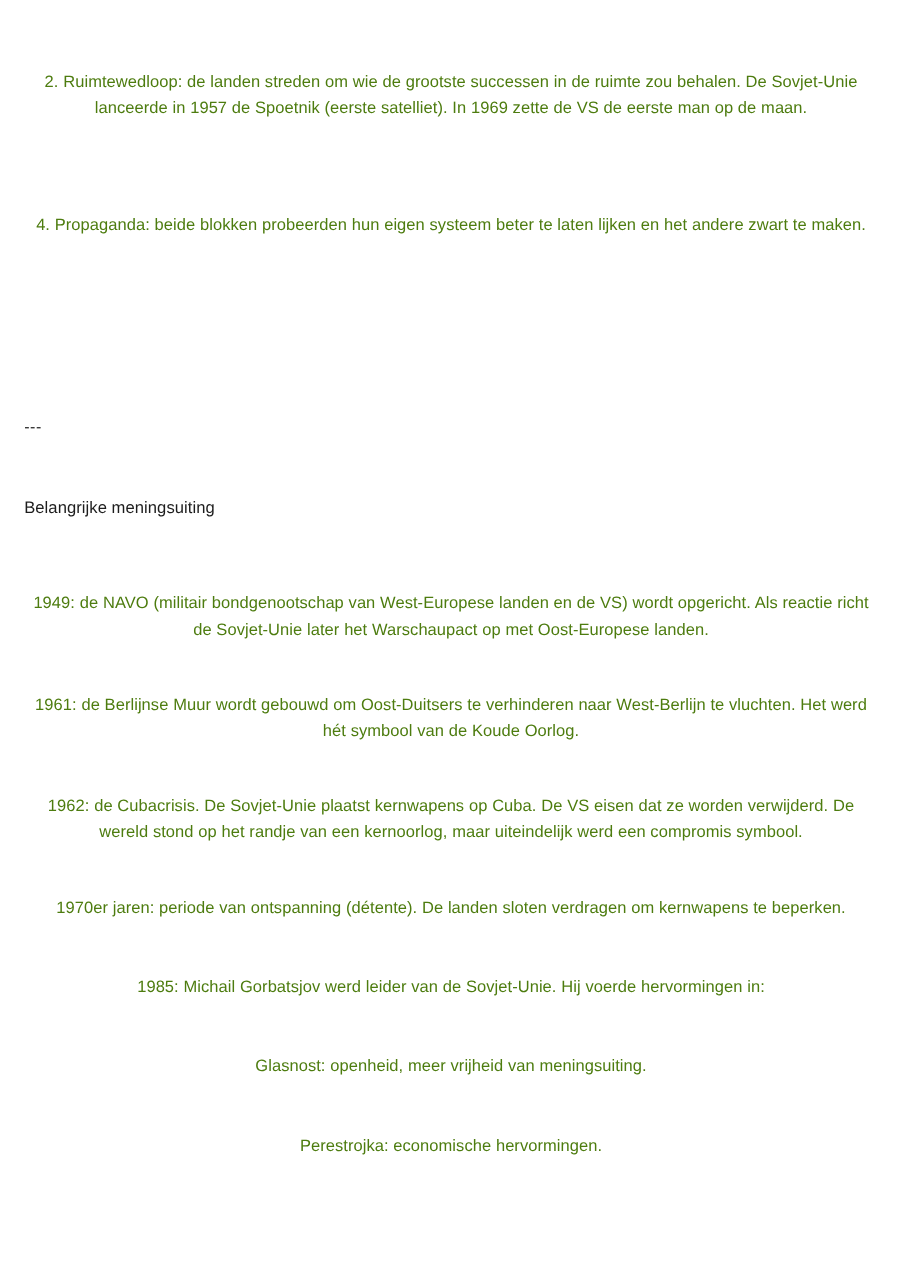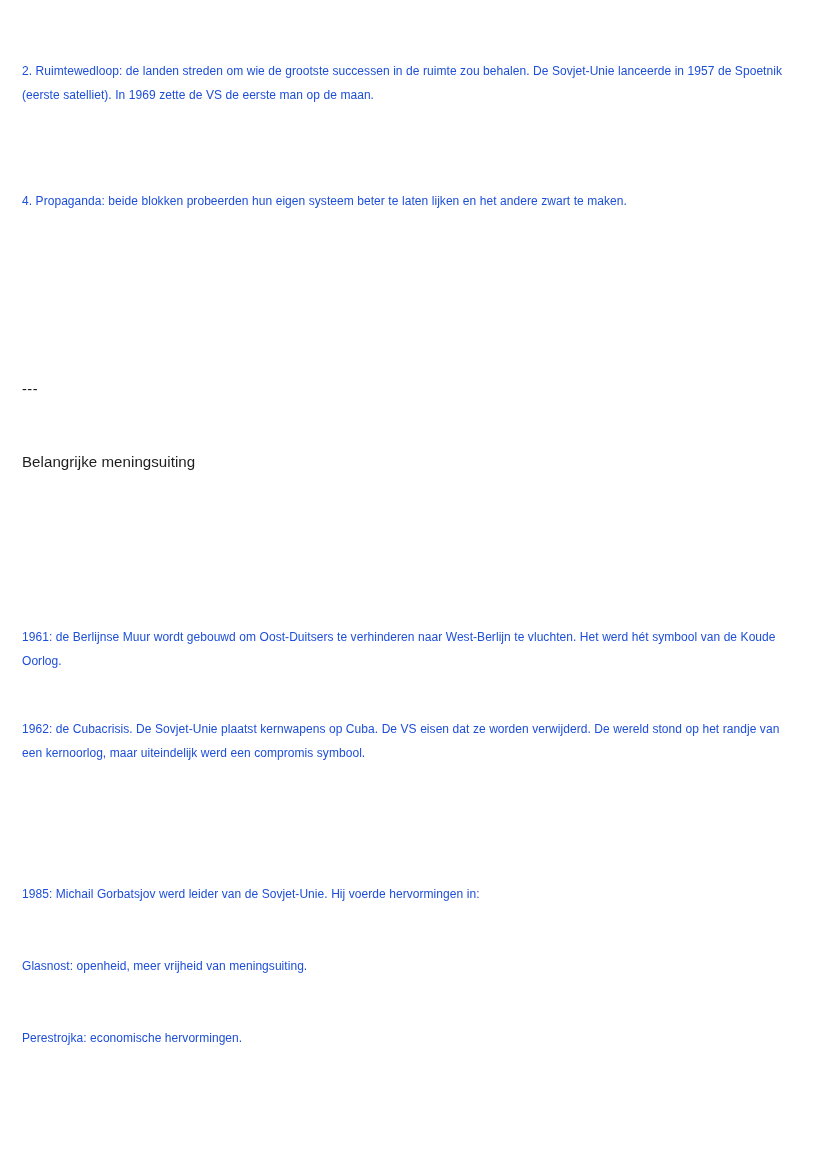--- a/index.html
+++ b/index.html
@@ -20,25 +20,25 @@
     left: 0;
     top: 0;
     width: 828px;
     height: 1171px;
     background: #ffffff;
   }
   .block {
     position: absolute;
     left: 22px;
     width: 776px;
-    font-size: 12px;
+    font-size: 15px;
     line-height: 23.5px;
-    color: #1d4ed8;
+    color: #4d7c0f;
     letter-spacing: 0.05px;
-    text-align: left;
+    text-align: center;
     white-space: pre-wrap;
     word-spacing: 0.1px;
   }
   .sep {
     position: absolute;
     left: 22px;
     font-size: 14.6px;
     line-height: 23.5px;
     color: #1d1d1d;
     letter-spacing: 0.5px;
@@ -59,25 +59,27 @@
 <div class="page">
 
   <p class="block" style="top:48px">2. Ruimtewedloop: de landen streden om wie de grootste successen in de ruimte zou behalen. De Sovjet-Unie lanceerde in 1957 de Spoetnik (eerste satelliet). In 1969 zette de VS de eerste man op de maan.</p>
 
   <p class="block" style="top:178px">4. Propaganda: beide blokken probeerden hun eigen systeem beter te laten lijken en het andere zwart te maken.</p>
 
   <div class="sep" style="top:378px">---</div>
 
   <h2 class="heading" style="top:450px;margin:0;font-weight:normal">Belangrijke meningsuiting</h2>
 
+  <p class="block" style="top:522px">1949: de NAVO (militair bondgenootschap van West-Europese landen en de VS) wordt opgericht. Als reactie richt de Sovjet-Unie later het Warschaupact op met Oost-Europese landen.</p>
 
   <p class="block" style="top:614px">1961: de Berlijnse Muur wordt gebouwd om Oost-Duitsers te verhinderen naar West-Berlijn te vluchten. Het werd hét symbool van de Koude Oorlog.</p>
 
   <p class="block" style="top:706px">1962: de Cubacrisis. De Sovjet-Unie plaatst kernwapens op Cuba. De VS eisen dat ze worden verwijderd. De wereld stond op het randje van een kernoorlog, maar uiteindelijk werd een compromis symbool.</p>
 
+  <p class="block" style="top:799px">1970er jaren: periode van ontspanning (détente). De landen sloten verdragen om kernwapens te beperken.</p>
 
   <p class="block" style="top:871px">1985: Michail Gorbatsjov werd leider van de Sovjet-Unie. Hij voerde hervormingen in:</p>
 
   <p class="block" style="top:1015px">Perestrojka: economische hervormingen.</p>
 
   <p class="block" style="top:943px">Glasnost: openheid, meer vrijheid van meningsuiting.</p>
 
 
 </div>
 

